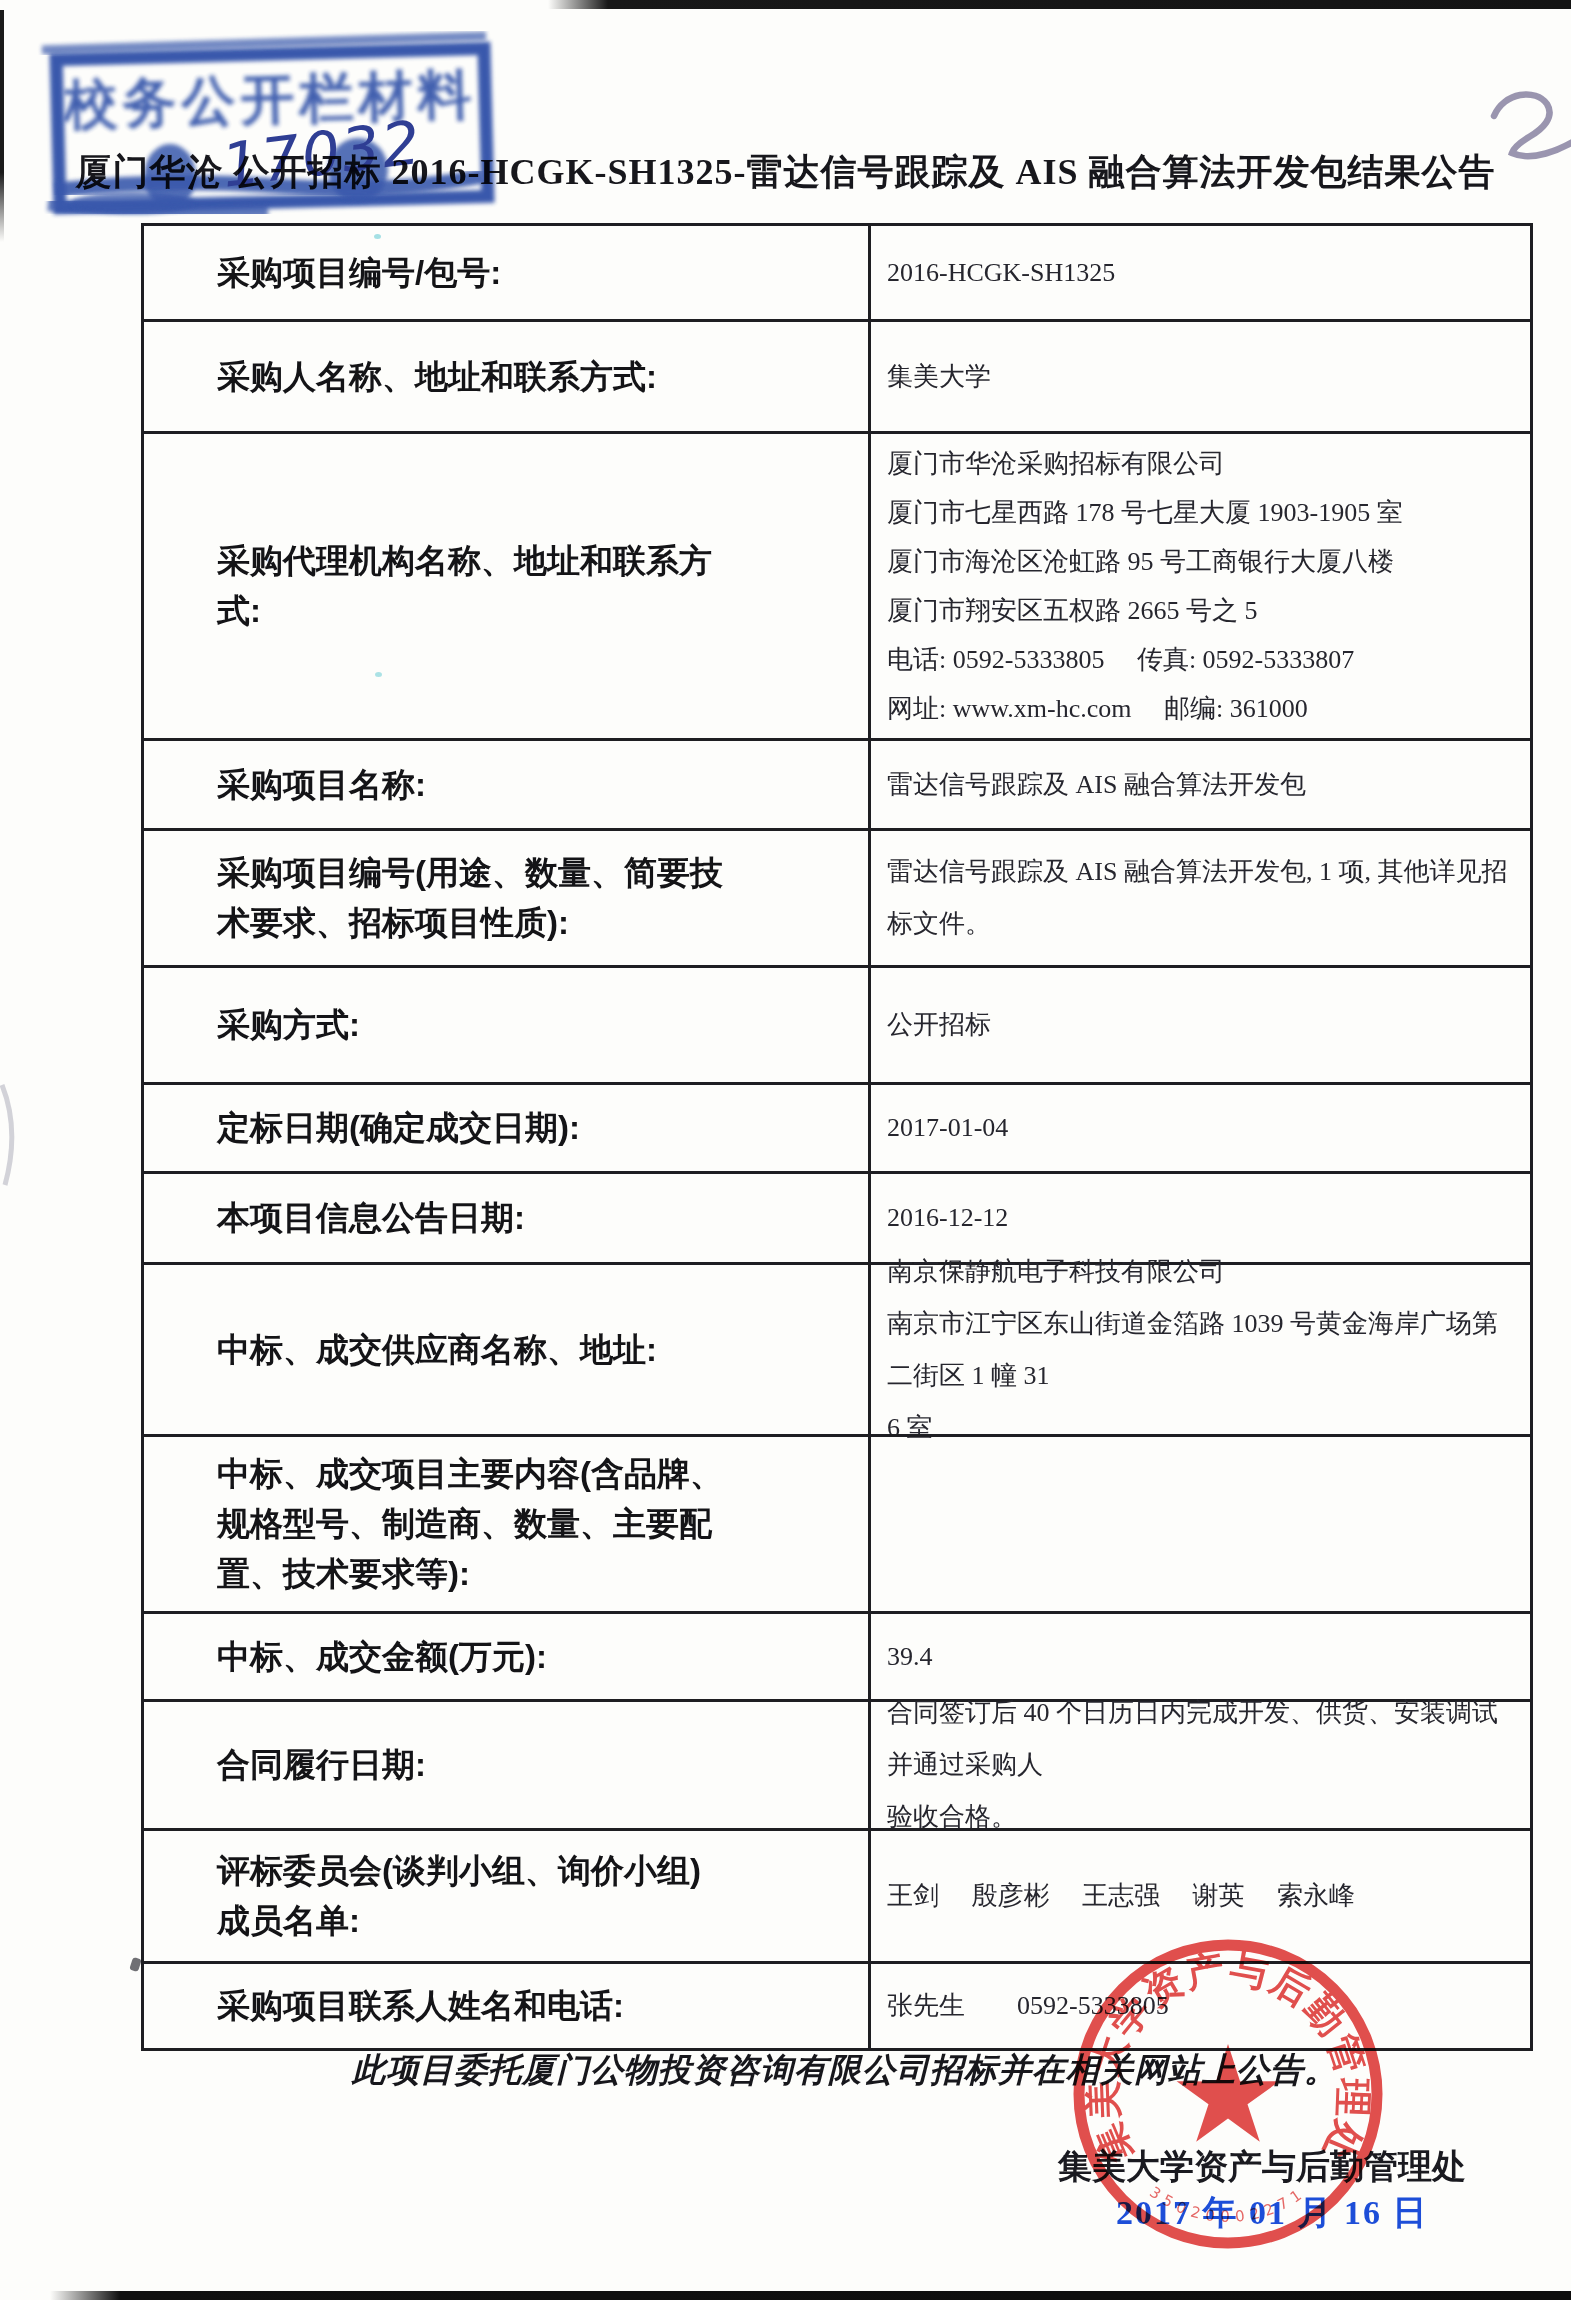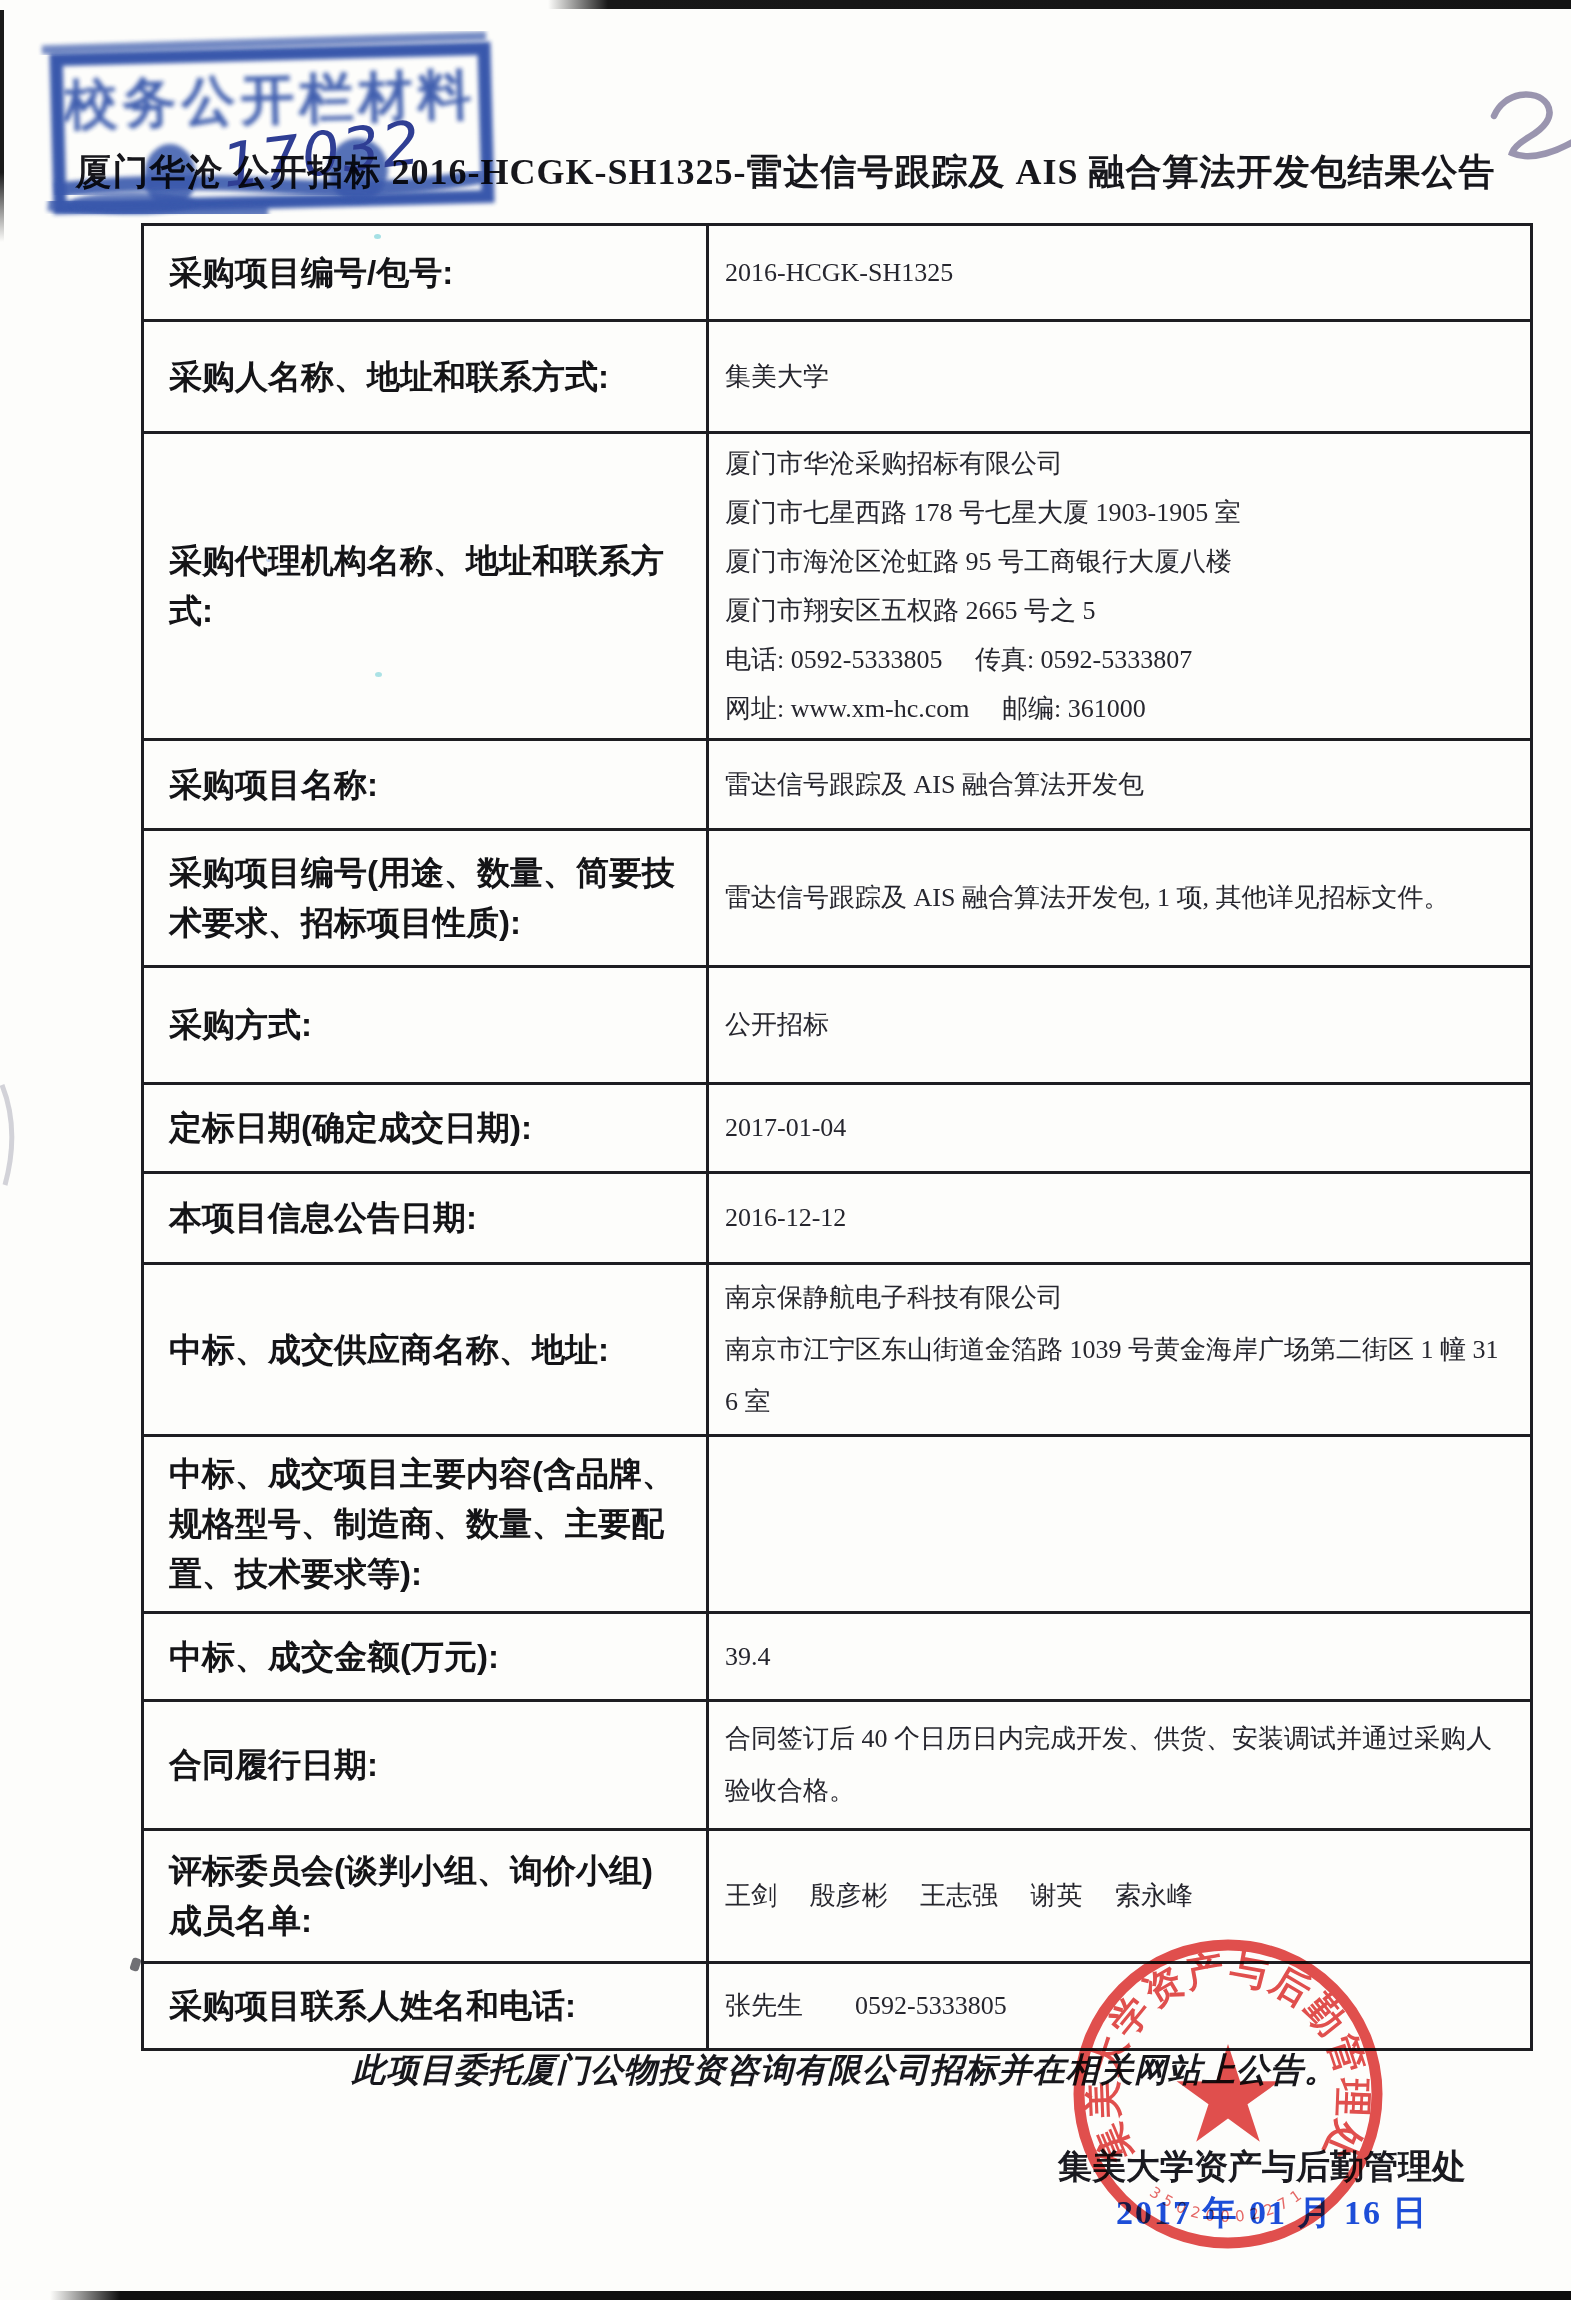--- a/index.html
+++ b/index.html
@@ -28,23 +28,23 @@
   
   .ptable{
     position:absolute;left:141px;top:223px;width:1392px;height:1828px;
     border:3px solid #1e1e22;box-sizing:border-box;
     display:flex;flex-direction:column;background:transparent;
   }
   .row{display:flex;box-sizing:border-box;border-top:3px solid #1e1e22;}
   .row:first-child{border-top:none;}
   .cell{display:flex;align-items:center;box-sizing:border-box;white-space:pre-wrap;}
   .label{
-    width:565px;border-right:3px solid #1e1e22;padding-left:25px;padding-right:8px;
+    width:679px;border-right:3px solid #1e1e22;padding-left:25px;padding-right:8px;
     font-family:"Liberation Sans","DejaVu Sans",sans-serif;
-    font-weight:700;font-size:33px;line-height:50px;color:#141417;
+    font-weight:700;font-size:33px;line-height:50px;color:#141417;margin-left:48px;
   }
   .value{
     flex:1;padding-left:16px;padding-right:18px;
     font-size:26px;line-height:52px;color:#26262e;
   }
   
   .foot-note{position:absolute;left:352px;top:2048px;font-size:33px;font-weight:600;
     color:#17171c;letter-spacing:1px;font-style:italic;}
   .signer{position:absolute;left:1058px;top:2144px;font-size:34px;font-weight:600;color:#1a1a20;}
   .sign-date{position:absolute;left:1116px;top:2190px;font-size:34px;font-weight:600;

